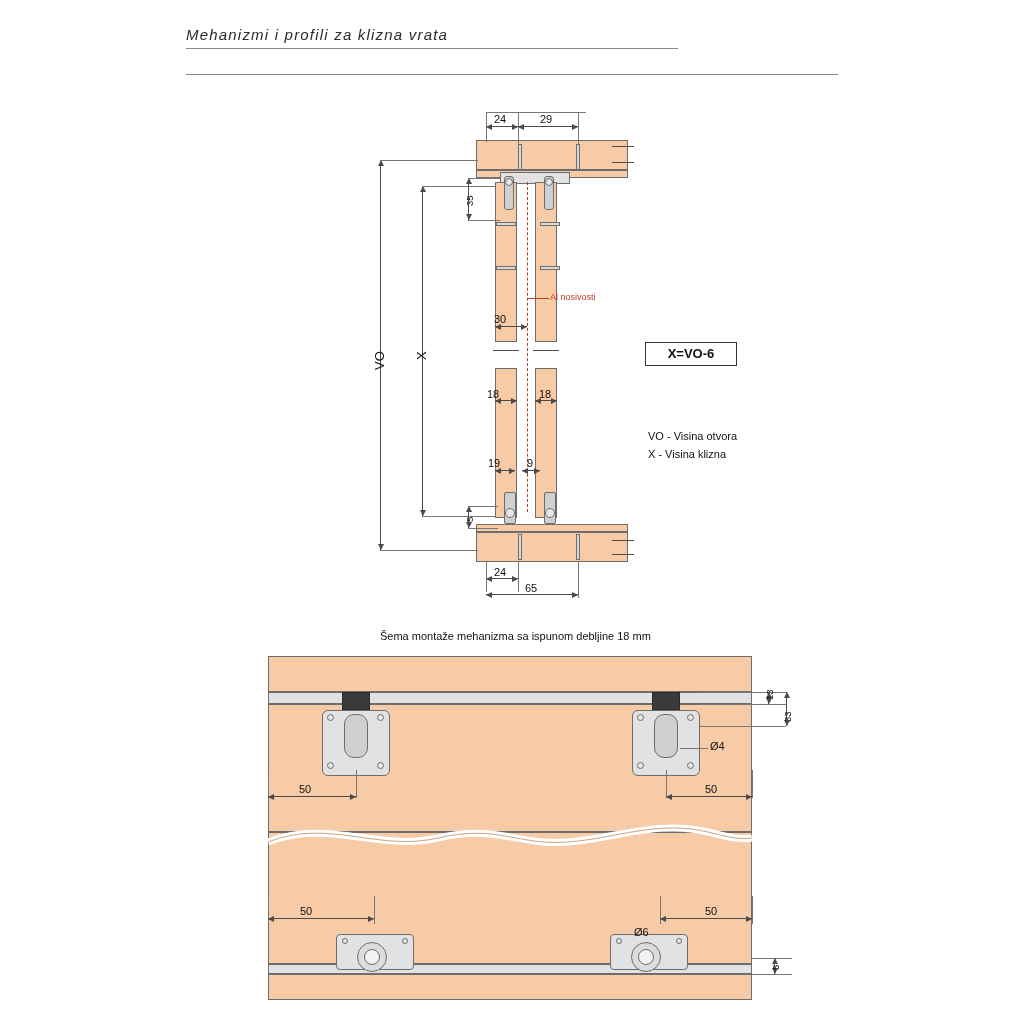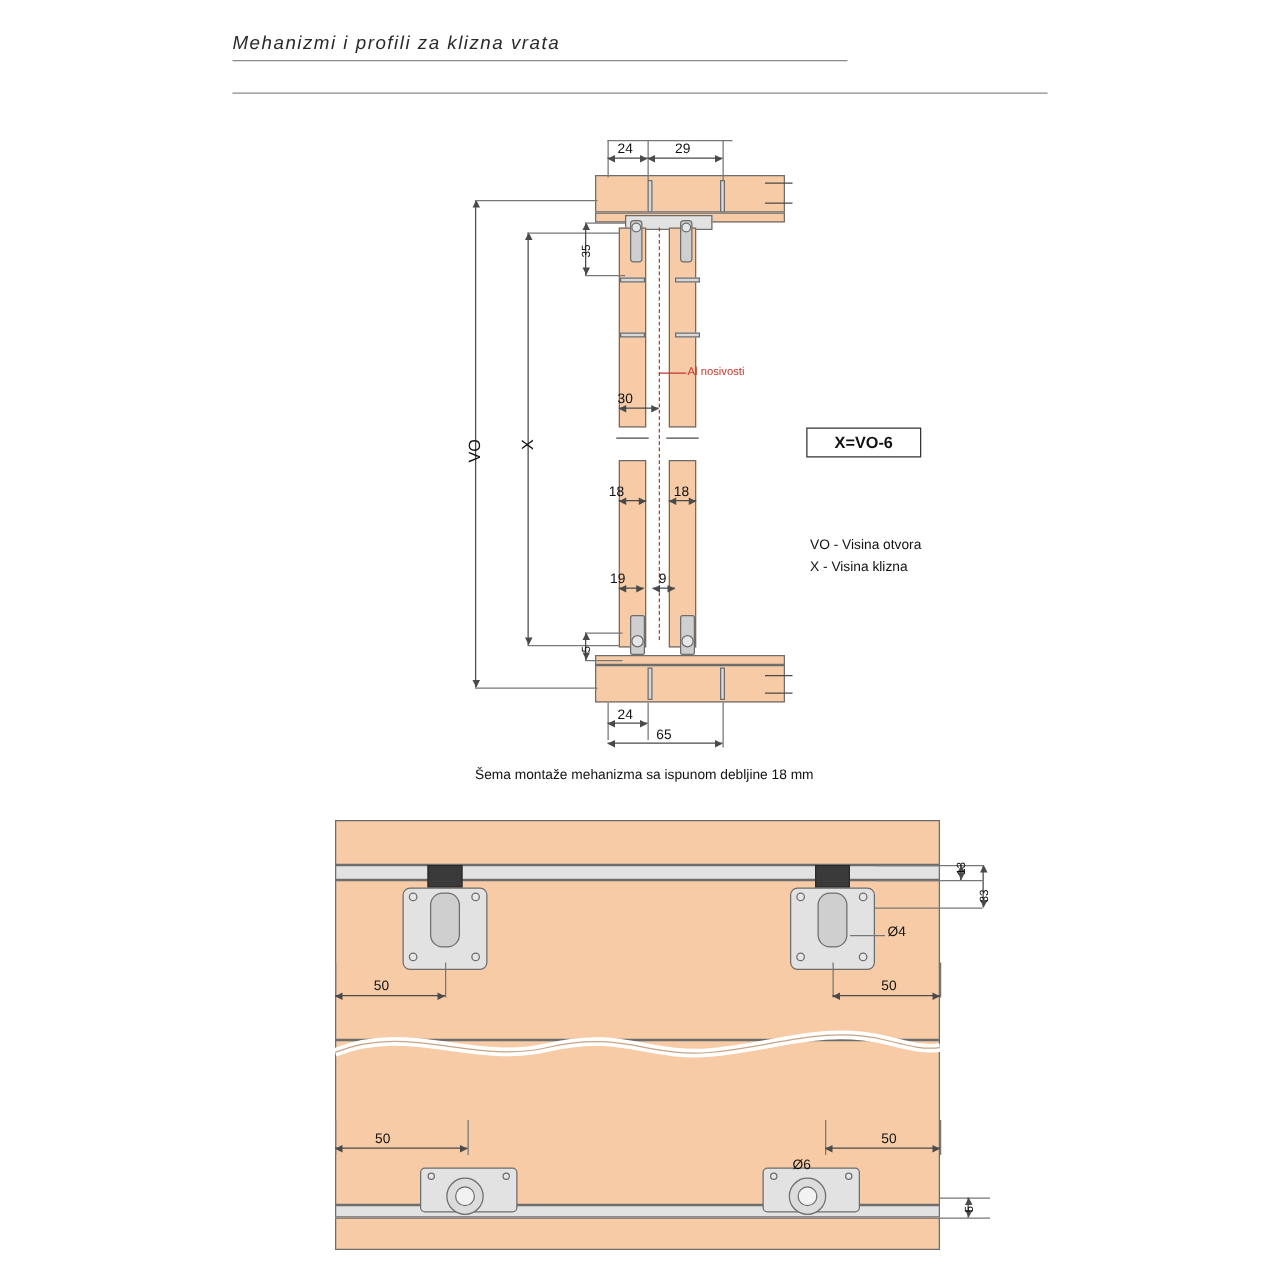--- a/index.html
+++ b/index.html
@@ -351,21 +351,21 @@
 
     <div class="arrowdim-v" style="left:468px; top:506px; height:22px;"></div>
     <div class="hline thin" style="left:468px; top:506px; width:30px;"></div>
     <div class="hline thin" style="left:468px; top:528px; width:30px;"></div>
     <div class="dimtxt-v" style="left:464px; top:522px;">5</div>
 
     <div class="note-box" style="left:645px; top:342px; width:92px; height:24px;">X=VO-6</div>
     <div class="legend" style="left:648px; top:382px;">VO - Visina otvora</div>
     <div class="legend" style="left:648px; top:400px;">X - Visina klizna</div>
 
-    <div class="caption" style="left:380px; top:614px;">Šema montaže mehanizma sa ispunom debljine 18 mm</div>
+    <div class="caption" style="left:380px; top:630px;">Šema montaže mehanizma sa ispunom debljine 18 mm</div>
   </div>
 
   <div>
 
     <div class="wood" style="left:268px; top:656px; width:484px; height:36px;"></div>
 
     <div class="metal" style="left:268px; top:692px; width:484px; height:12px;"></div>
 
     <div class="wood" style="left:268px; top:704px; width:484px; height:128px;"></div>
     <div class="wood" style="left:268px; top:832px; width:484px; height:132px;"></div>

